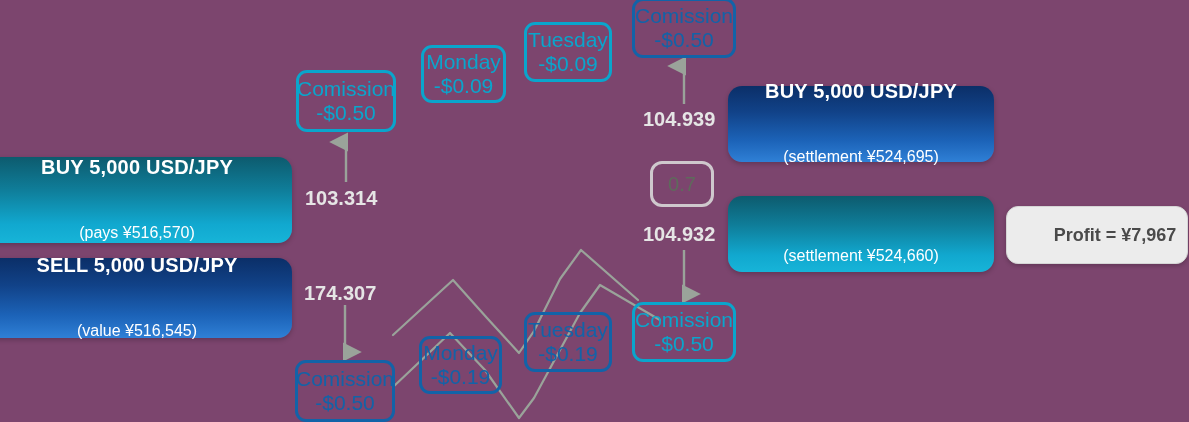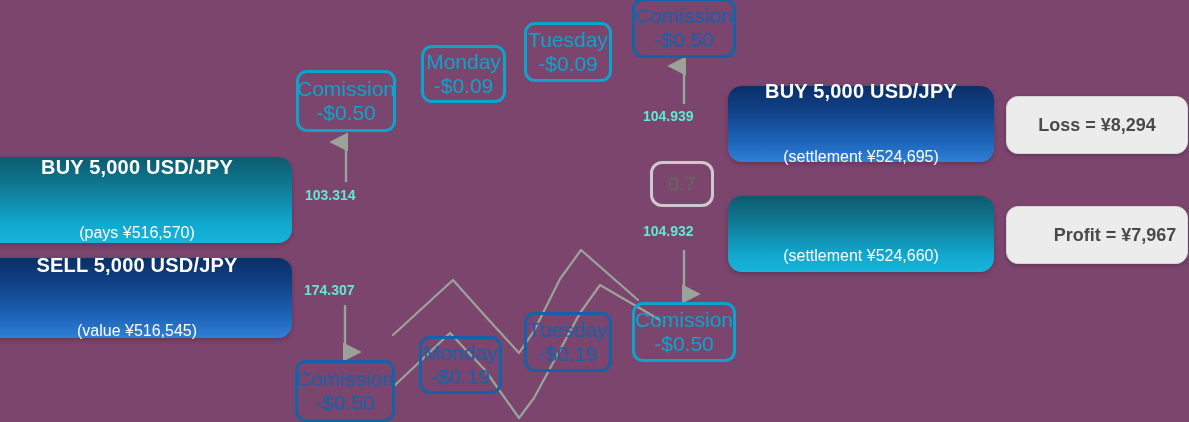--- a/index.html
+++ b/index.html
@@ -120,22 +120,22 @@
     justify-content: center;
     box-sizing: border-box;
     background: transparent;
   }
   #spread-left  { left: 317px; top: 226px; width: 69px; height: 46px; }
   #spread-right { left: 650px; top: 161px; width: 64px; height: 46px; }
 
   
   .price-label {
     position: absolute;
-    color: #5eead4;
-    font-size: 14px;
+    color: #e5e5e5;
+    font-size: 20px;
     font-weight: bold;
     white-space: nowrap;
   }
   #price-103314 { left: 305px; top: 187px; }
   #price-103309 { left: 304px; top: 282px; }
   #price-104939 { left: 643px; top: 108px; }
   #price-104932 { left: 643px; top: 223px; }
 
   
   #overlay {
@@ -183,21 +183,20 @@
 
   <div class="trade-card grad-navy" id="card-buy-right">
     <div class="tc-main">BUY 5,000 USD/JPY</div>
     <div class="tc-sub">(settlement ¥524,695)</div>
   </div>
 
   <div class="trade-card grad-teal" id="card-sell-right">
     <div class="tc-sub">(settlement ¥524,660)</div>
   </div>
 
-  <div class="result-pill" id="pill-loss">Loss = ¥8,294</div>
   <div class="result-pill" id="pill-profit">Profit = ¥7,967</div>
 
   <div class="note-box note-cyan" id="note-comm-tl">
     <div class="nb-l1">Comission</div>
     <div class="nb-l2">-$0.50</div>
   </div>
 
   <div class="note-box note-cyan" id="note-monday-top">
     <div class="nb-l1">Monday</div>
     <div class="nb-l2">-$0.09</div>

